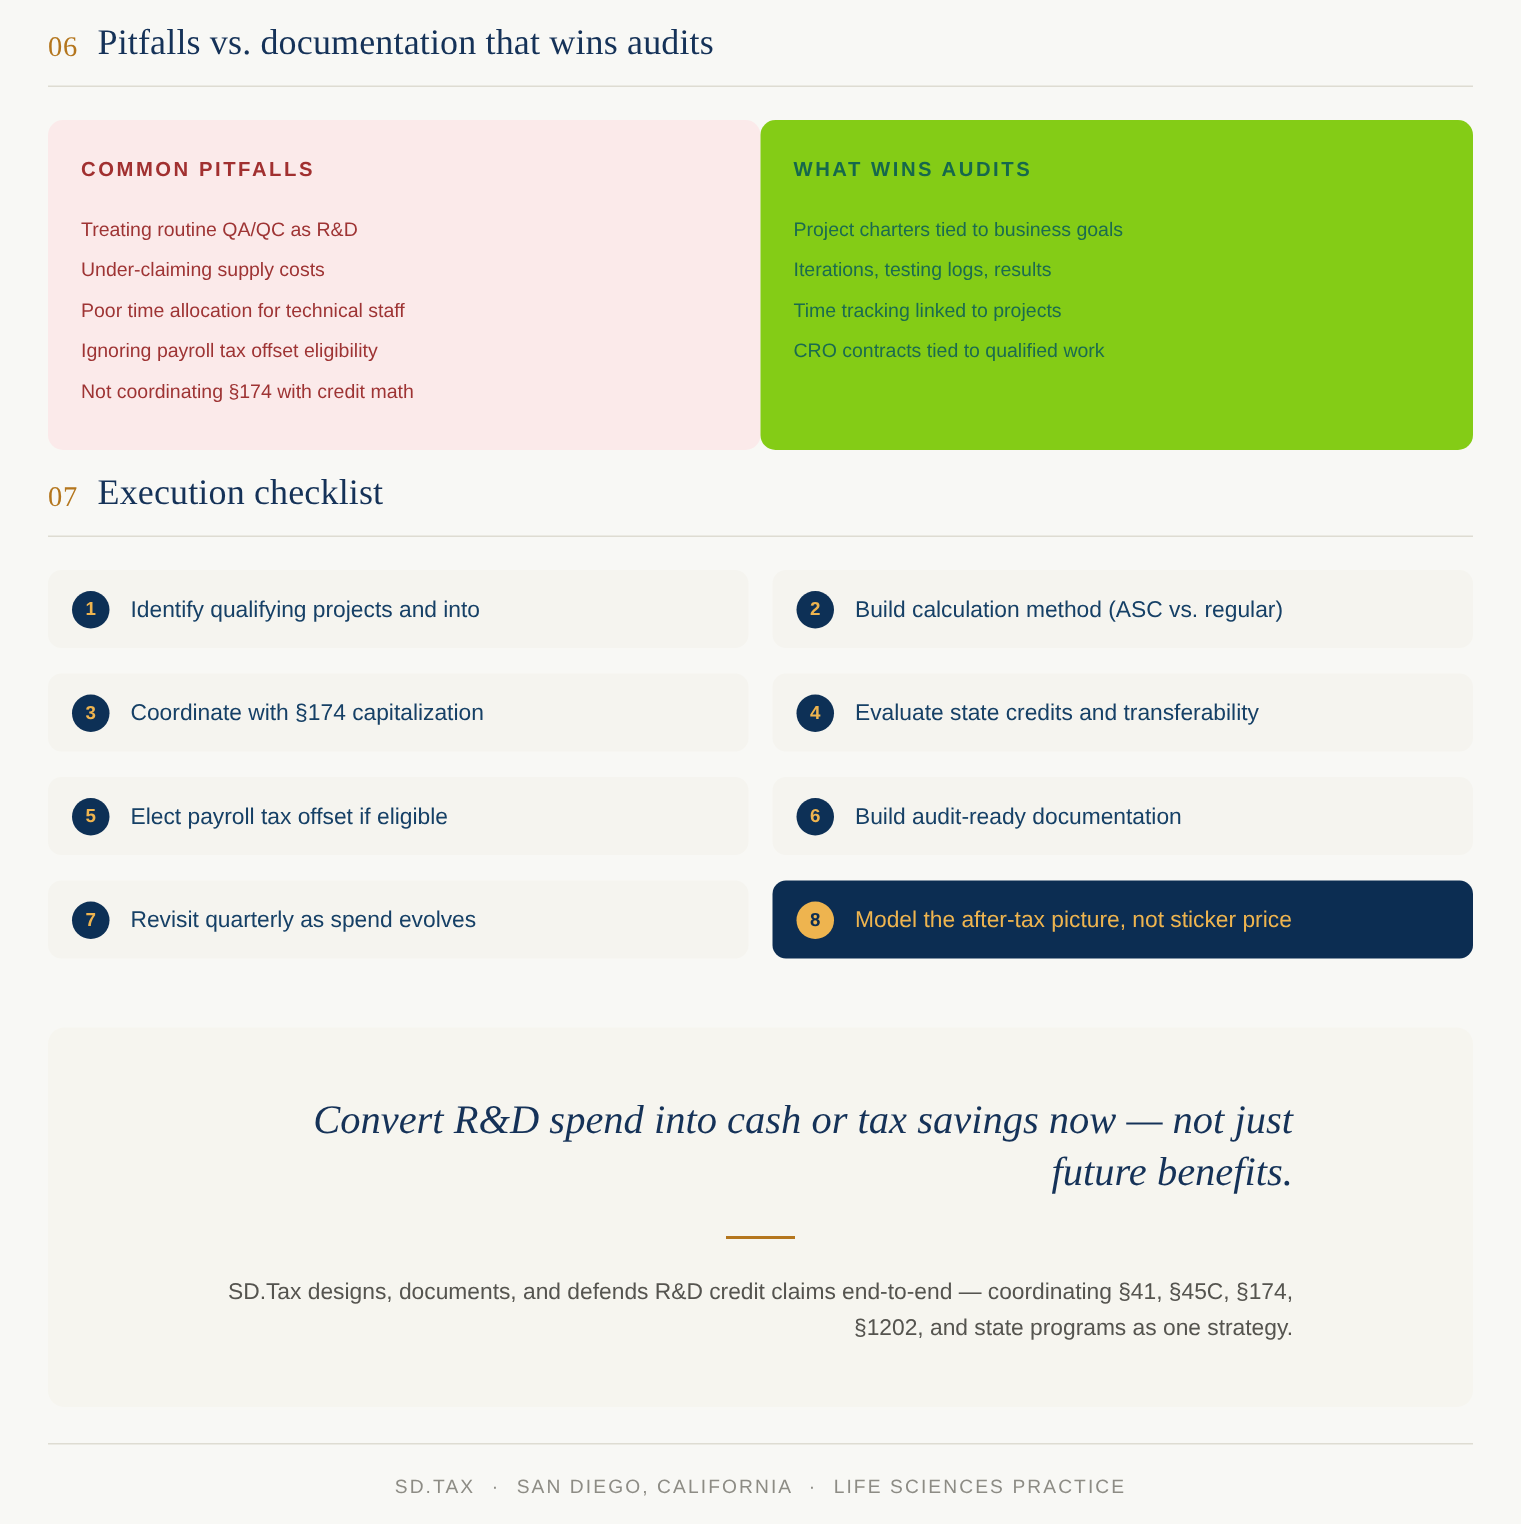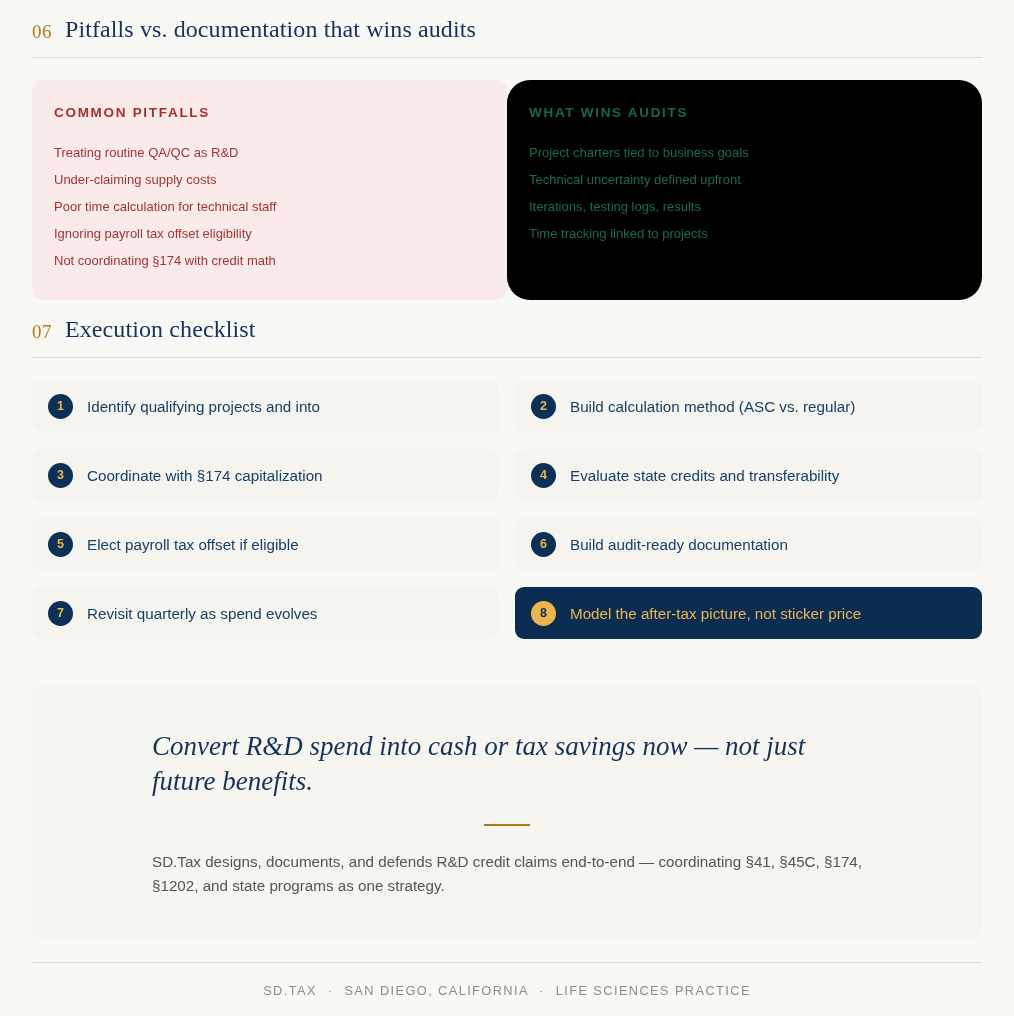--- a/index.html
+++ b/index.html
@@ -57,21 +57,21 @@
     margin-top: 22px;
     justify-content: space-between;
   }
   .cmp-card {
     flex: 1;
     border-radius: 10px;
     padding: 25px 22px 26px 22px;
     min-height: 208px;
   }
   .cmp-card.pitfalls { background: #fbeaea; }
-  .cmp-card.wins     { background: #000000; border-radius: 23px; }
+  .cmp-card.wins     { background: #84cc16; }
 
   .cmp-title {
     font-size: 13.5px;
     font-weight: bold;
     letter-spacing: 1.7px;
     margin-bottom: 19px;
   }
   .pitfalls .cmp-title { color: #a13030; }
   .wins     .cmp-title { color: #16684c; }
 
@@ -125,21 +125,21 @@
     color: #164066;
   }
   .chk-row.active .chk-label { color: #eeb44f; }
 
   
   .callout {
     background: #f6f5ef;
     border-radius: 11px;
     margin-top: 46px;
     padding: 44px 120px 40px 120px;
-    text-align: left;
+    text-align: right;
   }
   .callout-head {
     font-family: "Liberation Serif", serif;
     font-style: italic;
     font-size: 27px;
     line-height: 35px;
     color: #153258;
   }
   .callout-rule {
     width: 46px;
@@ -179,33 +179,33 @@
   </div>
   <div class="head-rule"></div>
 
   <div class="compare">
 
     <div class="cmp-card pitfalls">
       <div class="cmp-title">COMMON PITFALLS</div>
       <ul class="cmp-list">
         <li>Treating routine QA/QC as R&amp;D</li>
         <li>Under-claiming supply costs</li>
-        <li>Poor time calculation for technical staff</li>
+        <li>Poor time allocation for technical staff</li>
         <li>Ignoring payroll tax offset eligibility</li>
         <li>Not coordinating §174 with credit math</li>
       </ul>
     </div>
 
     <div class="cmp-card wins">
       <div class="cmp-title">WHAT WINS AUDITS</div>
       <ul class="cmp-list">
         <li>Project charters tied to business goals</li>
-        <li>Technical uncertainty defined upfront</li>
         <li>Iterations, testing logs, results</li>
         <li>Time tracking linked to projects</li>
+        <li>CRO contracts tied to qualified work</li>
       </ul>
     </div>
 
   </div>
 
   <div class="section-head" style="">
     <span class="section-num">07</span>
     <span class="section-title">Execution checklist</span>
   </div>
   <div class="head-rule"></div>

